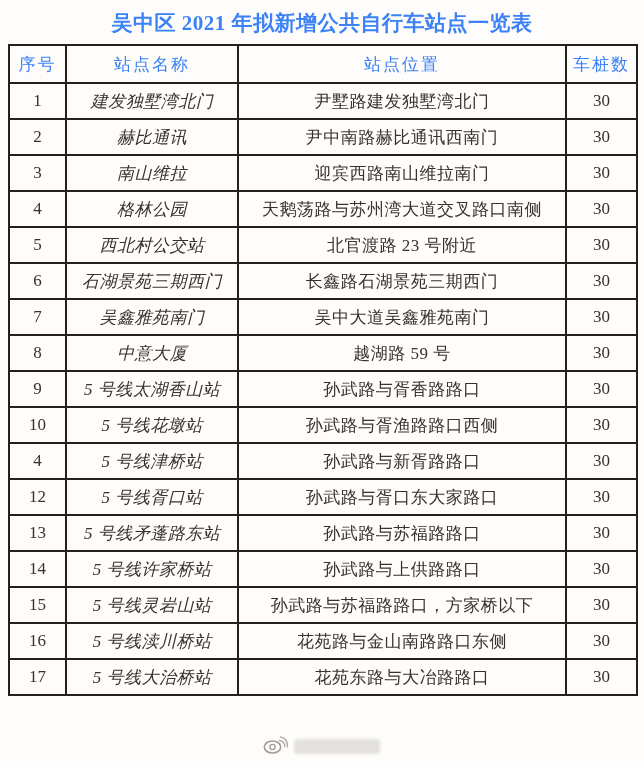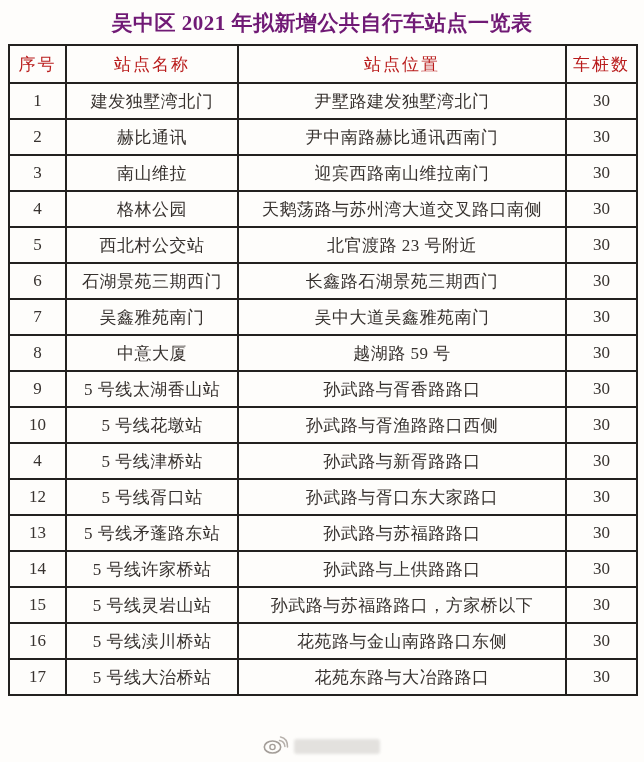--- a/index.html
+++ b/index.html
@@ -14,21 +14,21 @@
     color: #37322f;
     position: relative;
     overflow: hidden;
   }
   .title {
     margin: 9px 0 7px 0;
     text-align: center;
     font-size: 21px;
     font-weight: bold;
     letter-spacing: 0.5px;
-    color: #701a75;
+    color: #3b82f6;
   }
   table.stations {
     border-collapse: collapse;
     table-layout: fixed;
     width: 628px;
     margin-left: 8px;
     background: transparent;
   }
   th, td {
     border: 2px solid #23211f;
@@ -37,27 +37,27 @@
     padding: 0 3px;
     height: 34px;
     overflow: hidden;
     white-space: nowrap;
     background: transparent;
   }
   th {
     font-weight: normal;
     height: 36px;
     letter-spacing: 2px;
-    color: #b91c1c;
+    color: #3b82f6;
   }
   td.c-no, td.c-piles {
     font-size: 17px;
     letter-spacing: 0;
   }
-  td.c-name { letter-spacing: 0.5px; }
+  td.c-name { letter-spacing: 0.5px; font-style: italic; }
   td.c-loc  { letter-spacing: 0.5px; }
   
   .watermark {
     position: absolute;
     left: 262px;
     top: 733px;
     z-index: -1;
     display: flex;
     align-items: center;
     gap: 4px;

